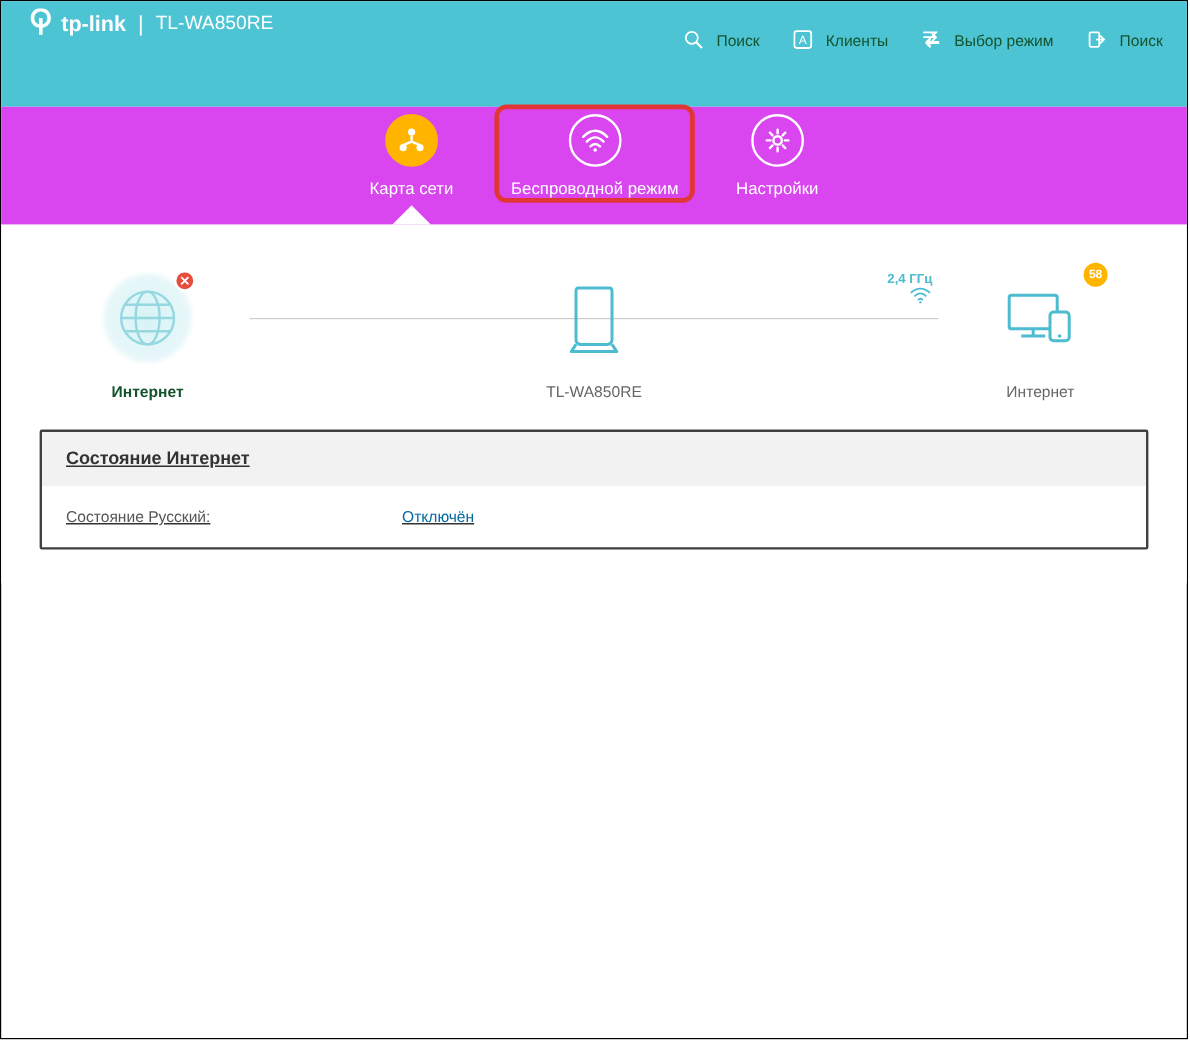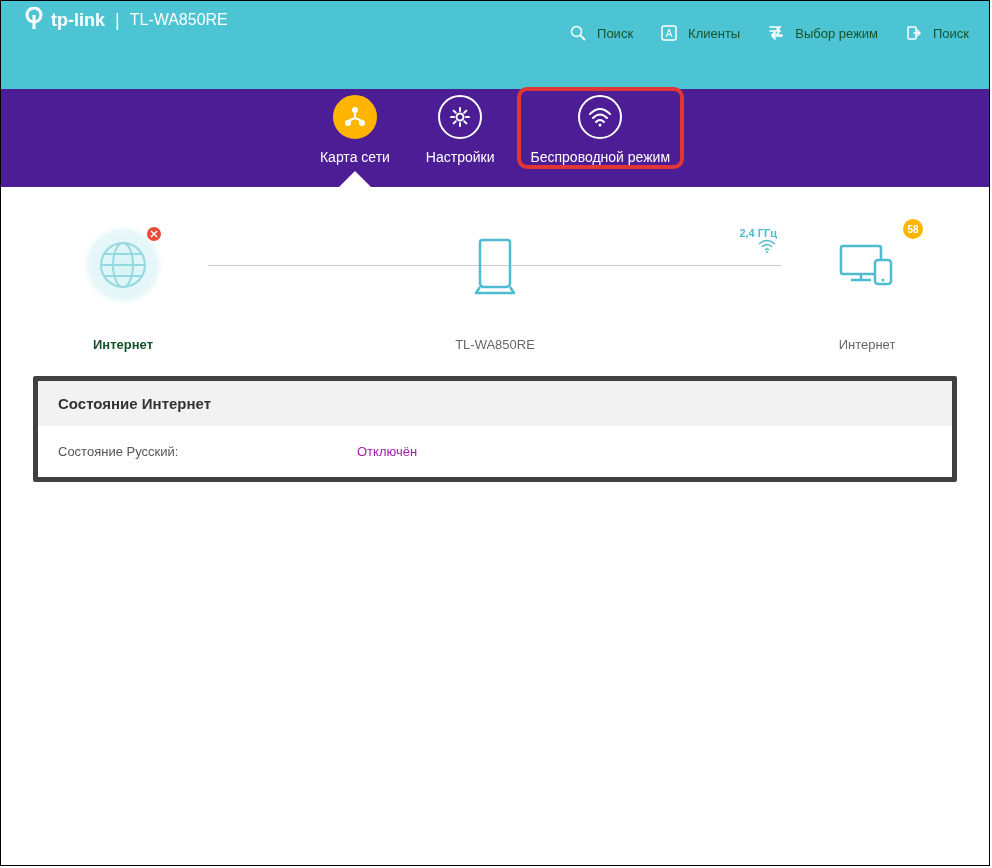--- a/index.html
+++ b/index.html
@@ -7,42 +7,42 @@
     .container { border: 1px solid #000; width: 990px; height: 866px; position: relative; }
     .header { background: #4dc4d3; padding: 0 20px; height: 88px; display: flex; align-items: flex-start; }
     .brand { display: flex; align-items: center; padding-top: 6px; }
     .brand-logo { color: #fff; display: flex; align-items: center; font-weight: bold; }
     .brand-text { font-size: 18px; color: #fff; margin-left: 4px; }
     .brand-sep { color: #fff; margin: 0 10px; font-size: 18px; }
     .brand-model { color: #fff; font-size: 16px; }
     .top-actions { margin-left: auto; display: flex; gap: 28px; padding-top: 24px; }
     .top-action { display: flex; align-items: center; gap: 11px; color: #14532d; font-size: 13px; cursor: pointer; }
     .top-action svg { width: 16px; height: 16px; }
-    .nav-section { background: #4c1d95; display: flex; justify-content: center; gap: 36px; padding: 6px 0 22px; position: relative; }
+    .nav-section { background: #d946ef; display: flex; justify-content: center; gap: 48px; padding: 6px 0 22px; position: relative; }
     .nav-item { display: flex; flex-direction: column; align-items: center; gap: 10px; cursor: pointer; color: #fff; font-size: 14px; position: relative; }
     .nav-icon-circle { width: 44px; height: 44px; border: 2px solid #fff; border-radius: 50%; display: flex; align-items: center; justify-content: center; }
     .nav-icon-circle.active { background: #ffb400; border-color: #ffb400; }
     .nav-item .arrow { position: absolute; bottom: -22px; left: 50%; transform: translateX(-50%); width: 0; height: 0; border-left: 16px solid transparent; border-right: 16px solid transparent; border-bottom: 16px solid #fff; }
     .highlight-box { border: 4px solid #e03636; border-radius: 10px; position: absolute; top: -8px; left: -14px; right: -14px; bottom: -4px; pointer-events: none; }
     .content { background: #fff; padding: 28px 32px; }
     .topology { display: flex; align-items: center; justify-content: space-between; margin: 10px 40px 20px; position: relative; }
-    .topo-node { display: flex; flex-direction: column; align-items: center; gap: 32px; position: relative; z-index: 2; }
+    .topo-node { display: flex; flex-direction: column; align-items: center; gap: 14px; position: relative; z-index: 2; }
     .topo-icon-box { width: 100px; height: 80px; display: flex; align-items: center; justify-content: center; position: relative; }
     .topo-label { font-size: 13px; color: #666; }
     .topo-label.active { color: #14532d; font-weight: bold; }
     .topo-line { position: absolute; top: 40px; left: 135px; right: 135px; height: 1px; background: #ccc; z-index: 1; }
     .globe-wrap { width: 80px; height: 80px; border-radius: 50%; background: radial-gradient(circle, #d6f3f6 0%, #e8f7f9 60%, transparent 70%); display: flex; align-items: center; justify-content: center; position: relative; }
     .ghz-badge { position: absolute; top: 2px; right: 140px; text-align: right; z-index: 3; }
     .ghz-text { color: #4dbbd0; font-size: 11px; font-weight: bold; }
     .clients-badge { position: absolute; top: -6px; right: -6px; background: #ffb400; color: #fff; font-size: 10px; border-radius: 50%; width: 20px; height: 20px; display: flex; align-items: center; justify-content: center; font-weight: bold; }
-    .status-panel { border: 5px solid #404040; border-radius: 2px; margin-top: 24px; }
+    .status-panel { border: 2px solid #404040; border-radius: 2px; margin-top: 24px; text-decoration: underline; }
     .status-header { background: #f2f2f2; padding: 14px 20px; font-size: 15px; font-weight: bold; color: #333; }
     .status-body { padding: 18px 20px; display: flex; }
     .status-label { width: 280px; font-size: 13px; color: #555; }
-    .status-value { font-size: 13px; color: #a21caf; margin-left: 19px; }
+    .status-value { font-size: 13px; color: #0369a1; }
   </style>
 </head>
 <body>
 
 <div class="container">
   <div class="header">
     <div class="brand">
       <div class="brand-logo">
         <svg width="26" height="26" viewBox="0 0 26 26">
             <circle cx="13" cy="8" r="7" fill="none" stroke="#fff" stroke-width="3"></circle>
@@ -91,38 +91,38 @@
         <svg width="24" height="24" viewBox="0 0 24 24">
             <circle cx="12" cy="5" r="3" fill="#fff"></circle>
             <circle cx="5" cy="18" r="3" fill="#fff"></circle>
             <circle cx="19" cy="18" r="3" fill="#fff"></circle>
             <path d="M12 8 L12 13 M12 13 L5 16 M12 13 L19 16" stroke="#fff" stroke-width="2"></path>
           </svg>
       </div>
       <span>Карта сети</span>
       <div class="arrow"></div>
     </div>
-    <div class="nav-item">
-      <div class="nav-icon-circle">
-        <svg width="24" height="24" viewBox="0 0 24 24">
-            <circle cx="12" cy="12" r="3.5" fill="none" stroke="#fff" stroke-width="2"></circle>
-            <path d="M12 3 L12 6 M12 18 L12 21 M3 12 L6 12 M18 12 L21 12 M5.6 5.6 L7.8 7.8 M16.2 16.2 L18.4 18.4 M5.6 18.4 L7.8 16.2 M16.2 7.8 L18.4 5.6" stroke="#fff" stroke-width="2" stroke-linecap="round"></path>
-          </svg>
-      </div>
-      <span>Настройки</span>
-    </div>
     <div class="nav-item" style="position:relative;">
       <div class="highlight-box"></div>
       <div class="nav-icon-circle">
         <svg width="26" height="26" viewBox="0 0 26 26">
             <path d="M3 10 Q13 0 23 10 M6 14 Q13 7 20 14 M9 18 Q13 14 17 18" fill="none" stroke="#fff" stroke-width="2" stroke-linecap="round"></path>
             <circle cx="13" cy="21" r="1.5" fill="#fff"></circle>
           </svg>
       </div>
       <span>Беспроводной режим</span>
+    </div>
+    <div class="nav-item">
+      <div class="nav-icon-circle">
+        <svg width="24" height="24" viewBox="0 0 24 24">
+            <circle cx="12" cy="12" r="3.5" fill="none" stroke="#fff" stroke-width="2"></circle>
+            <path d="M12 3 L12 6 M12 18 L12 21 M3 12 L6 12 M18 12 L21 12 M5.6 5.6 L7.8 7.8 M16.2 16.2 L18.4 18.4 M5.6 18.4 L7.8 16.2 M16.2 7.8 L18.4 5.6" stroke="#fff" stroke-width="2" stroke-linecap="round"></path>
+          </svg>
+      </div>
+      <span>Настройки</span>
     </div>
   </div>
 
   <div class="content">
     <div class="topology">
       <div class="topo-line"></div>
 
       <div class="topo-node">
         <div class="topo-icon-box">
           <div class="globe-wrap">

